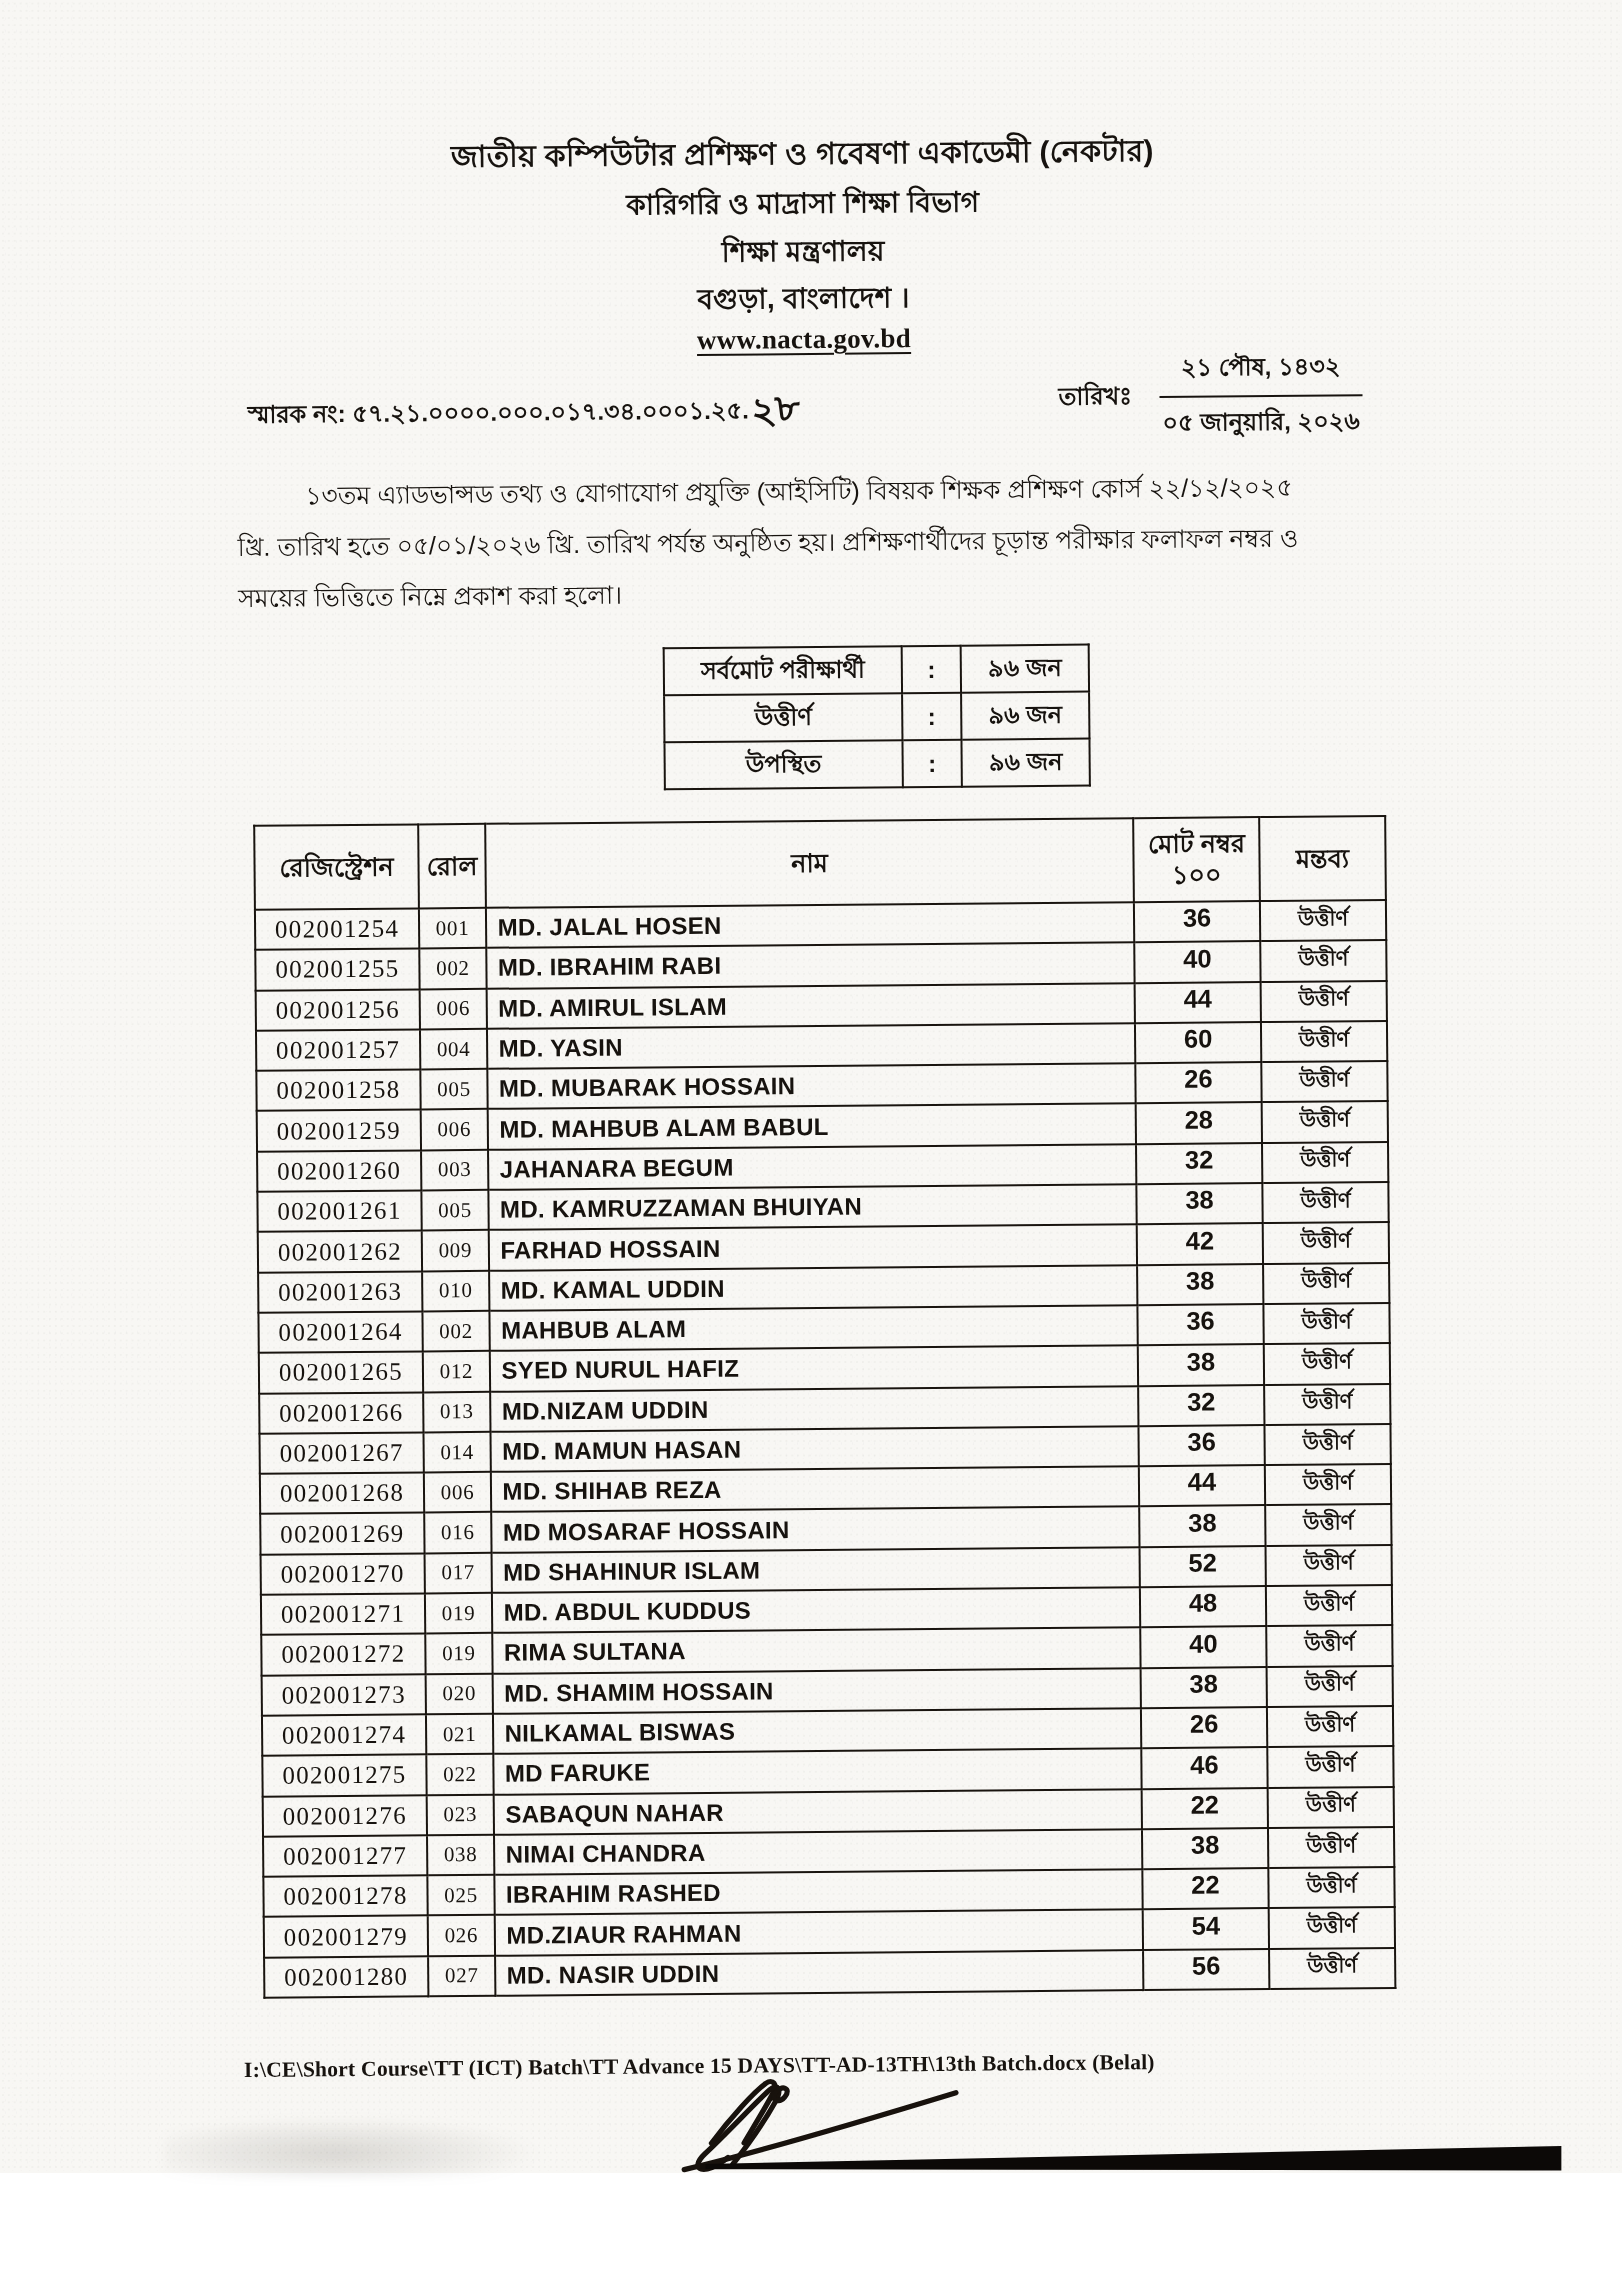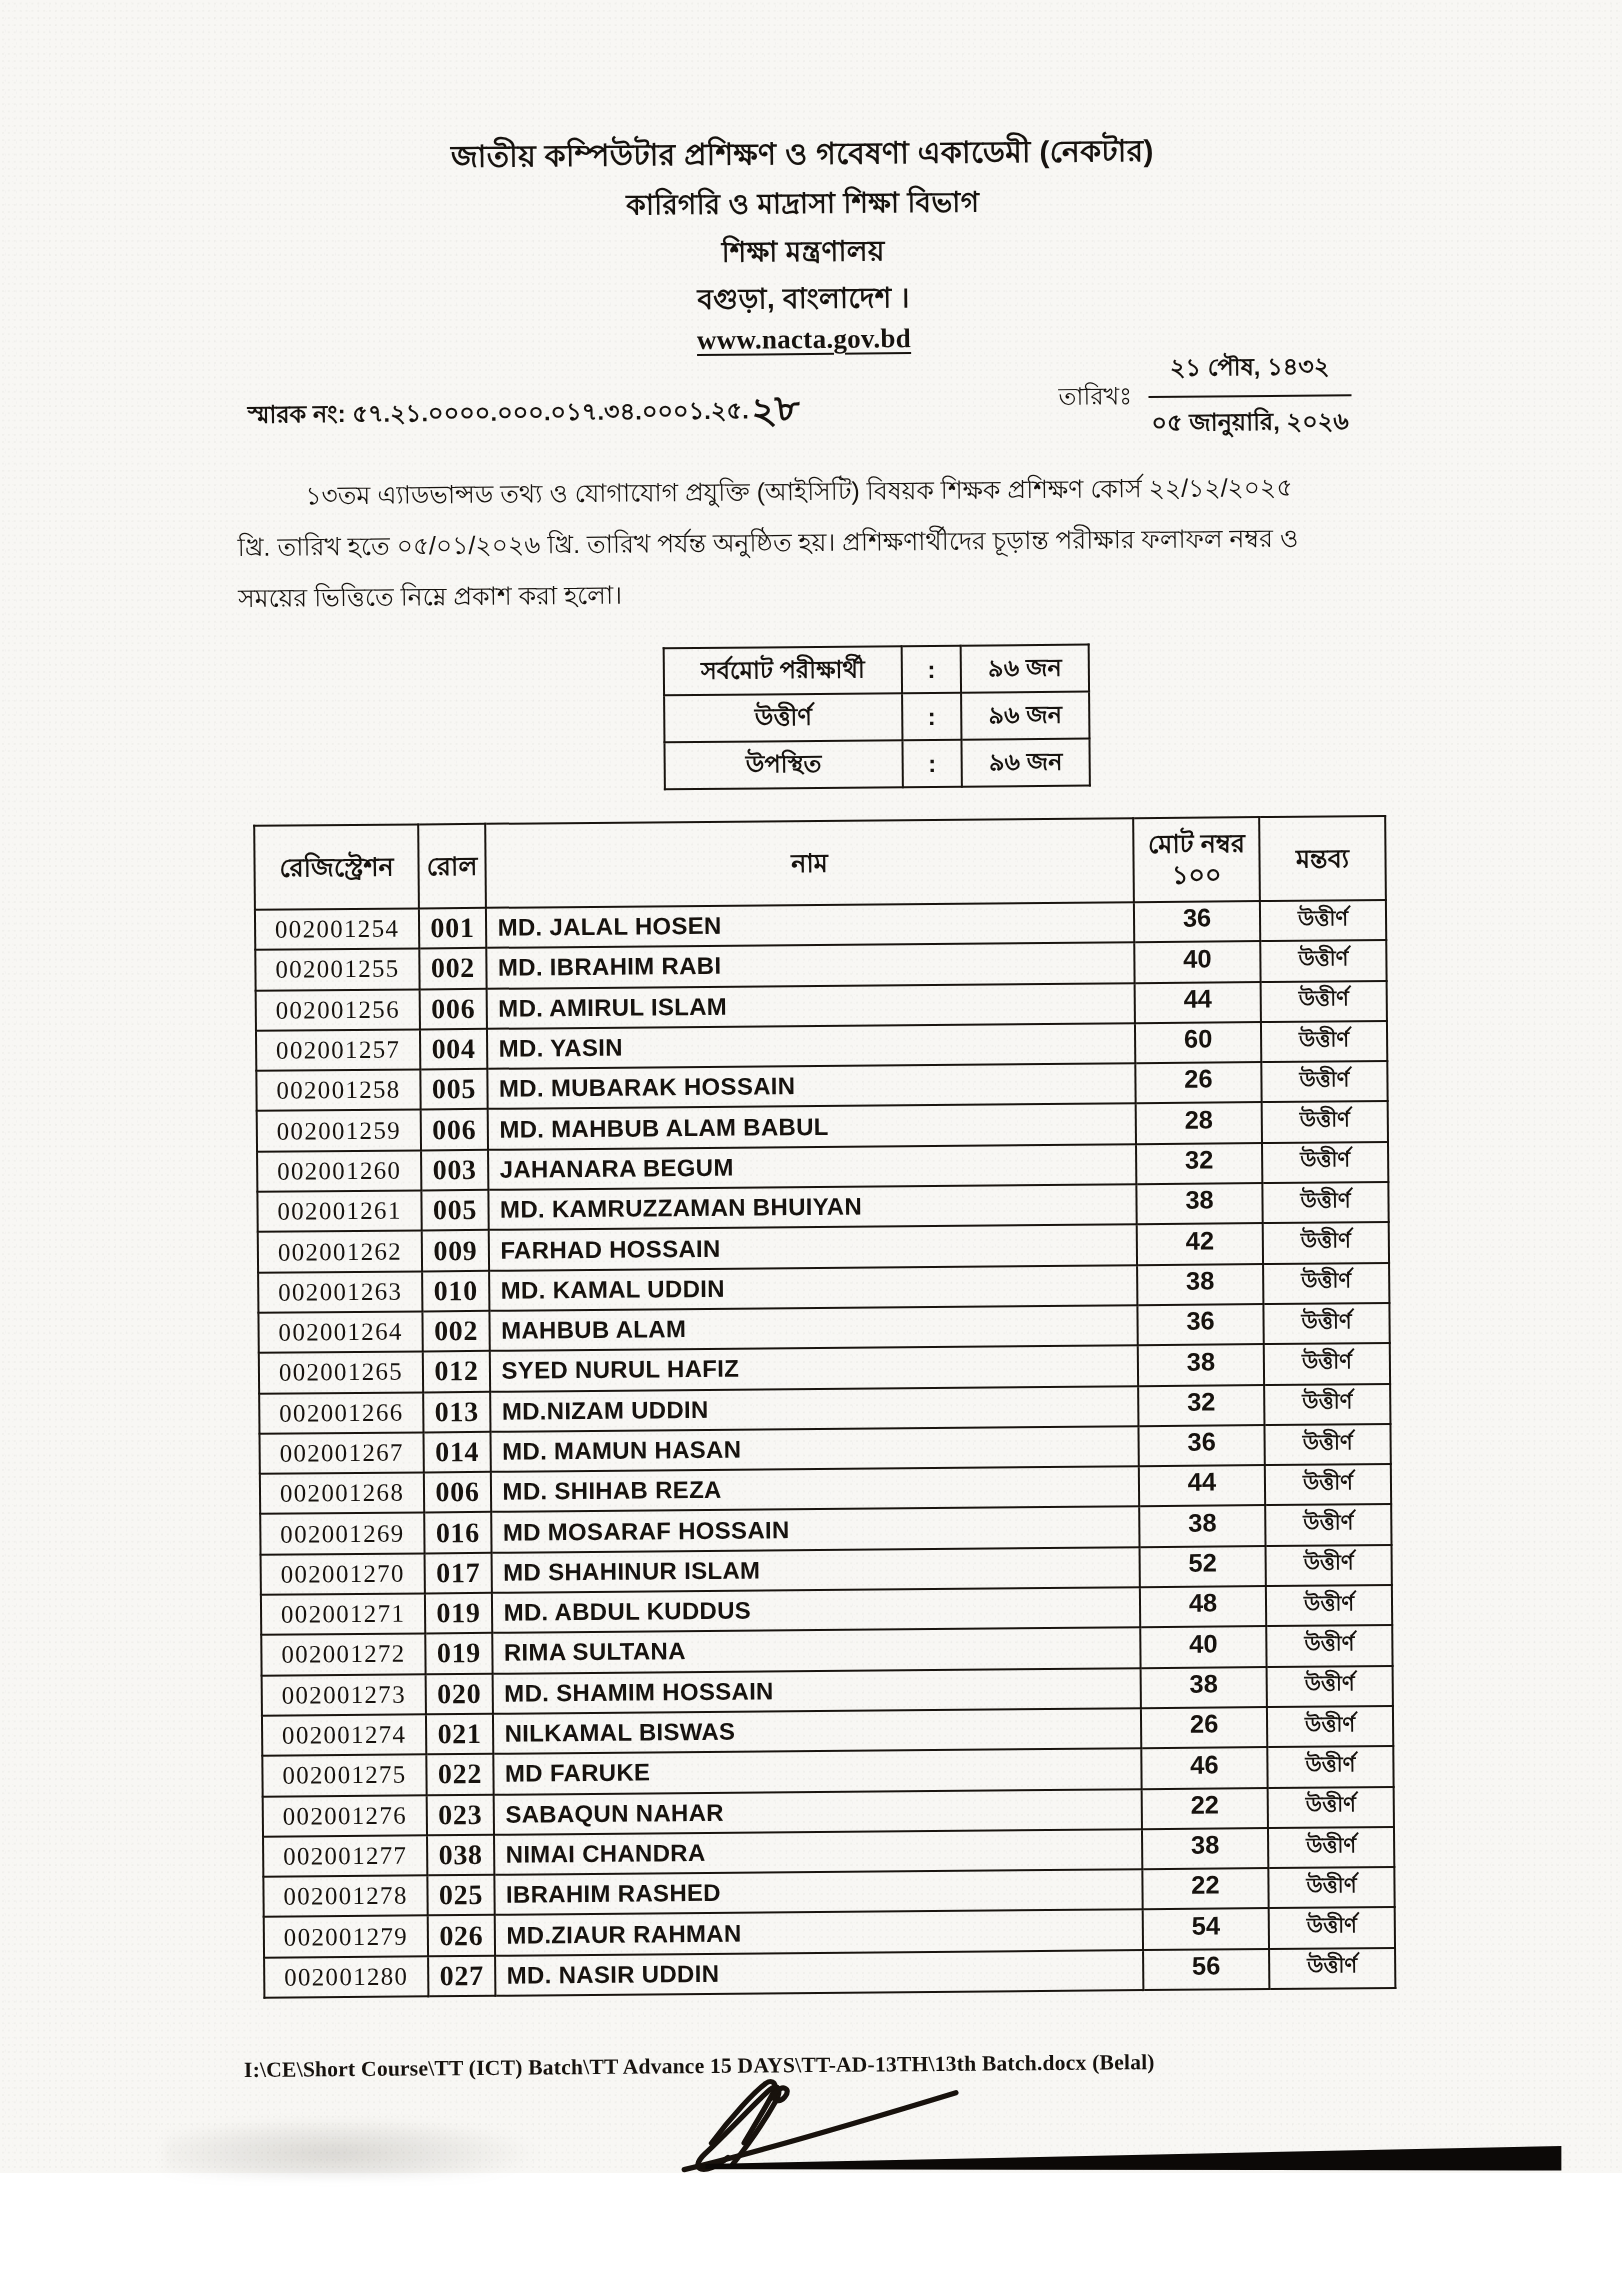--- a/index.html
+++ b/index.html
@@ -35,42 +35,42 @@
   .org-location{top:277px;font-size:28px;}
   .org-website{top:324px;font-size:27px;font-family:"Liberation Serif","DejaVu Serif",serif;}
   .org-website span{text-decoration:underline;text-decoration-thickness:2px;text-underline-offset:4.6px;}
 
   .memo{position:absolute;left:254px;top:391px;font-size:24px;font-weight:600;white-space:nowrap;}
   .memo .hand{
     display:inline-block;font-size:38px;font-weight:700;line-height:19.6px;
     transform:rotate(-7deg) translateY(3.9px);margin-left:2px;
   }
   .date-block{position:absolute;left:1065px;top:352px;display:flex;align-items:flex-start;}
-  .date-label{font-size:24px;font-weight:400;margin-top:27.5px;margin-right:16px;}
+  .date-label{font-size:24px;font-weight:700;margin-top:27.5px;margin-right:27px;}
   .date-frac{text-align:center;}
   .date-top{font-size:24px;font-weight:600;padding:0 22px 6.5px 22px;border-bottom:2.6px solid #17130f;}
   .date-bottom{font-size:24px;font-weight:600;padding-top:6.5px;}
 
   .para{position:absolute;left:243px;top:472px;width:1178px;font-size:25px;font-weight:500;}
   .para-line{height:51px;white-space:nowrap;}
   .para-line.indent{text-indent:68px;}
 
   table{border-collapse:collapse;}
   .summary{position:absolute;left:667px;top:646px;width:413px;table-layout:fixed;}
   .summary td{border:2.6px solid #19140f;height:43px;text-align:center;font-size:24px;font-weight:700;background:transparent;}
   .summary .s-label{width:234px;}
   .summary .s-colon{width:55px;}
   .summary .s-value{width:124px;}
 
   .results{position:absolute;left:256px;top:820px;width:1130px;table-layout:fixed;}
   .results th,.results td{border:2.6px solid #19140f;overflow:hidden;}
   .results thead th{height:80px;font-size:25.5px;font-weight:700;text-align:center;vertical-align:middle;line-height:31px;}
   .results tbody td{height:36px;}
   .col-registration{font-family:"Liberation Serif","DejaVu Serif",serif;font-size:25px;font-weight:500;text-align:center;letter-spacing:1.3px;}
-  .col-roll{font-family:"Liberation Serif","DejaVu Serif",serif;font-size:28px;font-weight:700;text-align:center;letter-spacing:0.7px;}
+  .col-roll{font-family:"Liberation Serif","DejaVu Serif",serif;font-size:21px;font-weight:400;text-align:center;letter-spacing:0.7px;}
   .col-name{font-size:24px;font-weight:600;text-align:left;padding-left:10.5px;letter-spacing:0.3px;}
   .col-marks{font-size:25.5px;font-weight:600;text-align:center;vertical-align:top;padding-top:1.3px;}
   .col-remark{font-size:21px;font-weight:700;text-align:center;vertical-align:top;padding-top:0.7px;}
 
   .file-path{
     position:absolute;left:236px;top:2053px;font-size:21.6px;font-weight:600;
     font-family:"Liberation Serif","DejaVu Serif",serif;letter-spacing:0.2px;white-space:nowrap;
   }
   .signature{position:absolute;left:657px;top:2077px;}
 </style>

